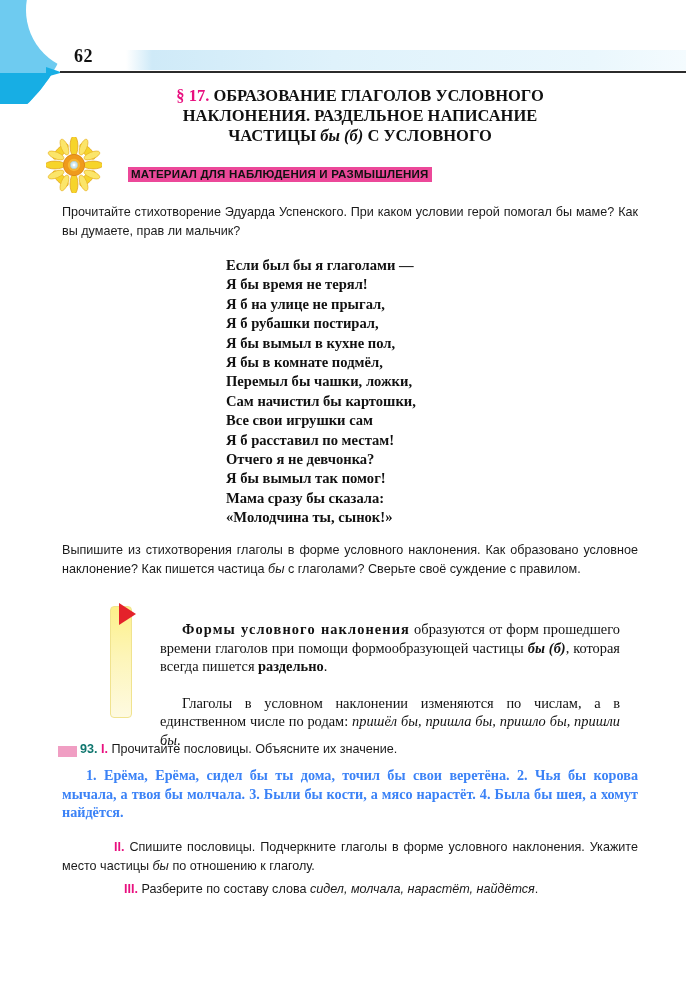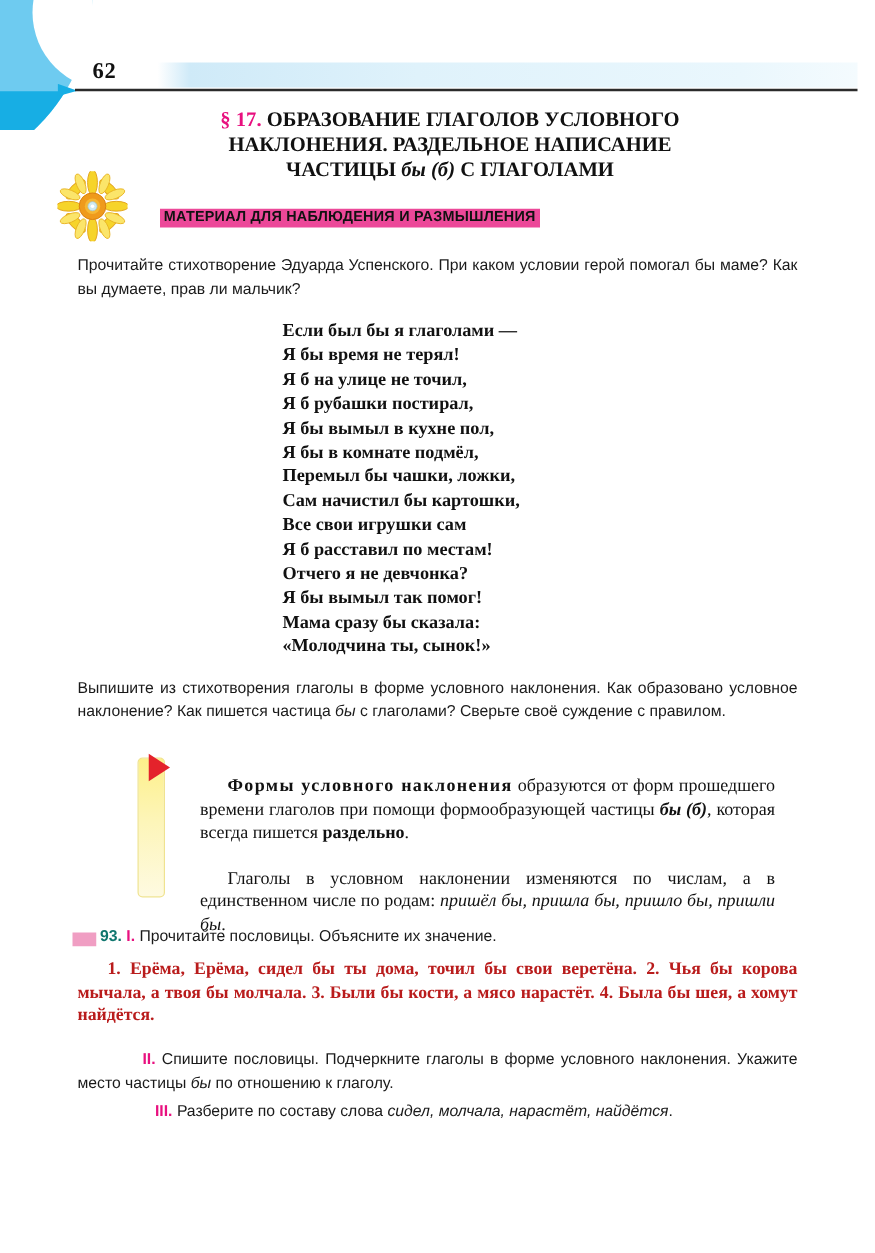--- a/index.html
+++ b/index.html
@@ -151,21 +151,21 @@
     font-size: 12.6px;
     line-height: 18.6px;
     color: #1a1a1a;
     text-align: justify;
   }
   .serif-para {
     position: absolute;
     font-family: "Liberation Serif", serif;
     font-size: 14.2px;
     line-height: 18.6px;
-    color: #b91c1c;
+    color: #3b82f6;
     text-align: justify;
   }
   .it { font-style: italic; }
   .bd { font-weight: bold; }
   .sp { letter-spacing: 1.1px; font-weight: bold; }
 
   #intro-para {
     left: 62px;
     top: 203px;
     width: 576px;
@@ -290,21 +290,21 @@
 
   <div class="header-band"></div>
   <div class="page-number">62</div>
   <div class="header-rule-tip"></div>
   <div class="header-rule"></div>
 
   <div class="section-title">
     <span class="par">§ 17.</span>
     <span>ОБРАЗОВАНИЕ ГЛАГОЛОВ УСЛОВНОГО</span><br>
     <span>НАКЛОНЕНИЯ. РАЗДЕЛЬНОЕ НАПИСАНИЕ</span><br>
-    <span>ЧАСТИЦЫ </span><span class="it">бы (б)</span><span> С ГЛАГОЛАМИ</span>
+    <span>ЧАСТИЦЫ </span><span class="it">бы (б)</span><span> С УСЛОВНОГО</span>
   </div>
 
   <svg class="flower" viewBox="0 0 100 100">
     <g>
       <g fill="#f6d42a" stroke="#e2a41e" stroke-width="1.4">
         <ellipse cx="50" cy="16" rx="7" ry="18"></ellipse>
         <ellipse cx="50" cy="84" rx="7" ry="18"></ellipse>
         <ellipse cx="16" cy="50" rx="18" ry="7"></ellipse>
         <ellipse cx="84" cy="50" rx="18" ry="7"></ellipse>
         <ellipse cx="26" cy="26" rx="7" ry="18" transform="rotate(45 26 26)"></ellipse>
@@ -329,21 +329,21 @@
     </g>
   </svg>
 
   <div class="material-banner">МАТЕРИАЛ ДЛЯ НАБЛЮДЕНИЯ И РАЗМЫШЛЕНИЯ</div>
 
   <div class="sans-para" id="intro-para">Прочитайте стихотворение Эдуарда Успенского. При каком условии герой помогал бы маме? Как вы думаете, прав ли мальчик?</div>
 
   <div class="poem">
     <div>Если был бы я глаголами —</div>
     <div>Я бы время не терял!</div>
-    <div>Я б на улице не точил,</div>
+    <div>Я б на улице не прыгал,</div>
     <div>Я б рубашки постирал,</div>
     <div>Я бы вымыл в кухне пол,</div>
     <div>Я бы в комнате подмёл,</div>
     <div>Перемыл бы чашки, ложки,</div>
     <div>Сам начистил бы картошки,</div>
     <div>Все свои игрушки сам</div>
     <div>Я б расставил по местам!</div>
     <div>Отчего я не девчонка?</div>
     <div>Я бы вымыл так помог!</div>
     <div>Мама сразу бы сказала:</div>

